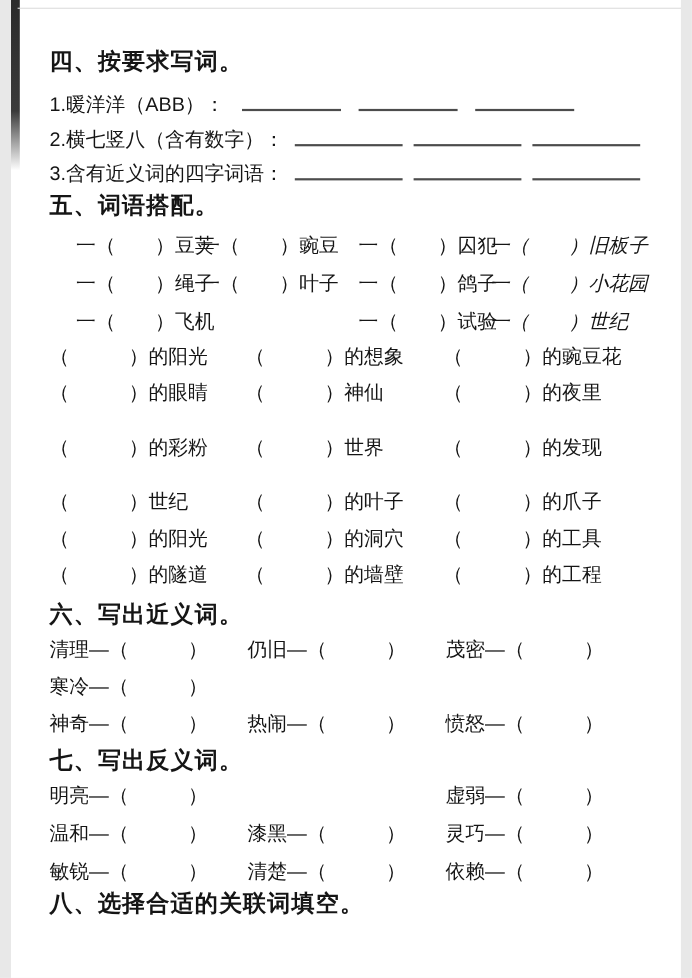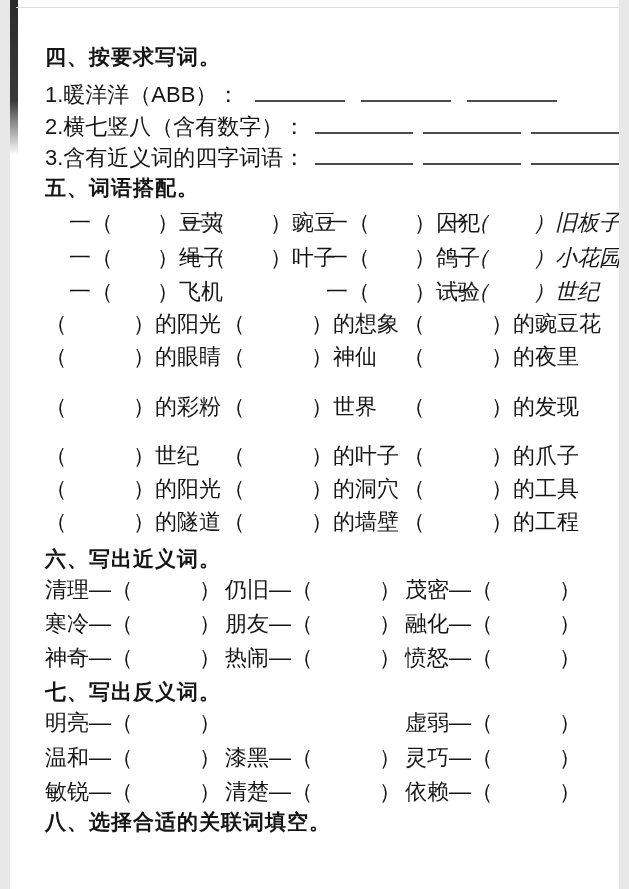--- a/index.html
+++ b/index.html
@@ -22,21 +22,21 @@
   .edge-top {
     position:absolute; left:6px; top:7px; width:612px; height:1px;
     background:#dcdcdc;
   }
   .edge-right {
     position:absolute; left:620px; top:10px; width:2px; height:575px;
     background:#c9c9c9;
   }
   .line {
     position:absolute; left:35px; right:10px; height:28px;
-    font-size:22px; line-height:26px; white-space:nowrap;
+    font-size:18px; line-height:26px; white-space:nowrap;
   }
   .heading { font-weight:700; font-size:21px; letter-spacing:1px; }
   .blank {
     display:inline-block; width:96px; height:16px;
     border-bottom:2px solid #4c4c4c; margin-left:12px;
   }
   .r1 .blank { width:90px; margin-left:16px; }
   .r2 .blank { width:98px; margin-left:10px; }
   .r3 .blank { width:98px; margin-left:10px; }
   .cell { position:absolute; top:0; white-space:nowrap; }
@@ -120,22 +120,20 @@
 
   <div class="line heading" style="top:546px">六、写出近义词。</div>
 
   <div class="line s" style="top:577px">
     <span class="cell c0">清理—（　　　）</span>
     <span class="cell c1">仍旧—（　　　）</span>
     <span class="cell c2">茂密—（　　　）</span>
   </div>
   <div class="line s" style="top:611px">
     <span class="cell c0">寒冷—（　　　）</span>
-    <span class="cell c1">朋友—（　　　）</span>
-    <span class="cell c2">融化—（　　　）</span>
   </div>
   <div class="line s" style="top:645px">
     <span class="cell c0">神奇—（　　　）</span>
     <span class="cell c1">热闹—（　　　）</span>
     <span class="cell c2">愤怒—（　　　）</span>
   </div>
 
   <div class="line heading" style="top:679px">七、写出反义词。</div>
 
   <div class="line s" style="top:710px">

